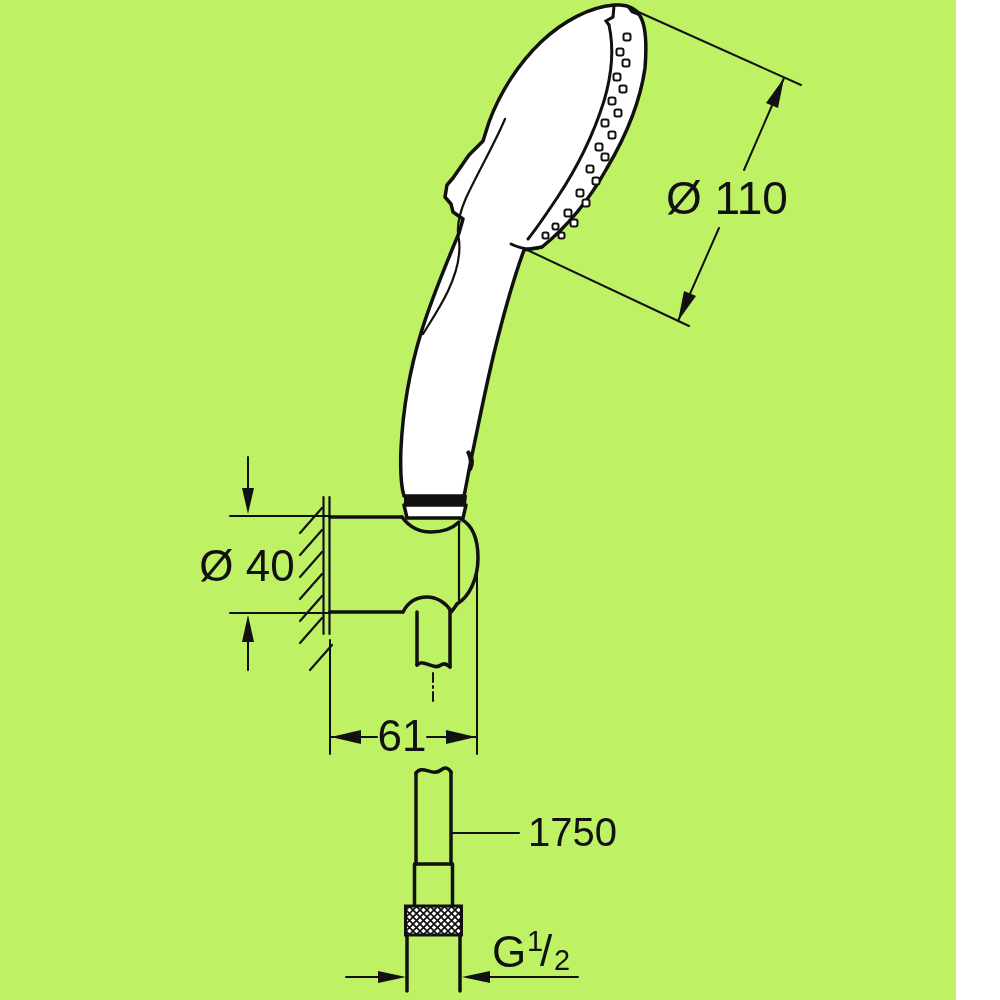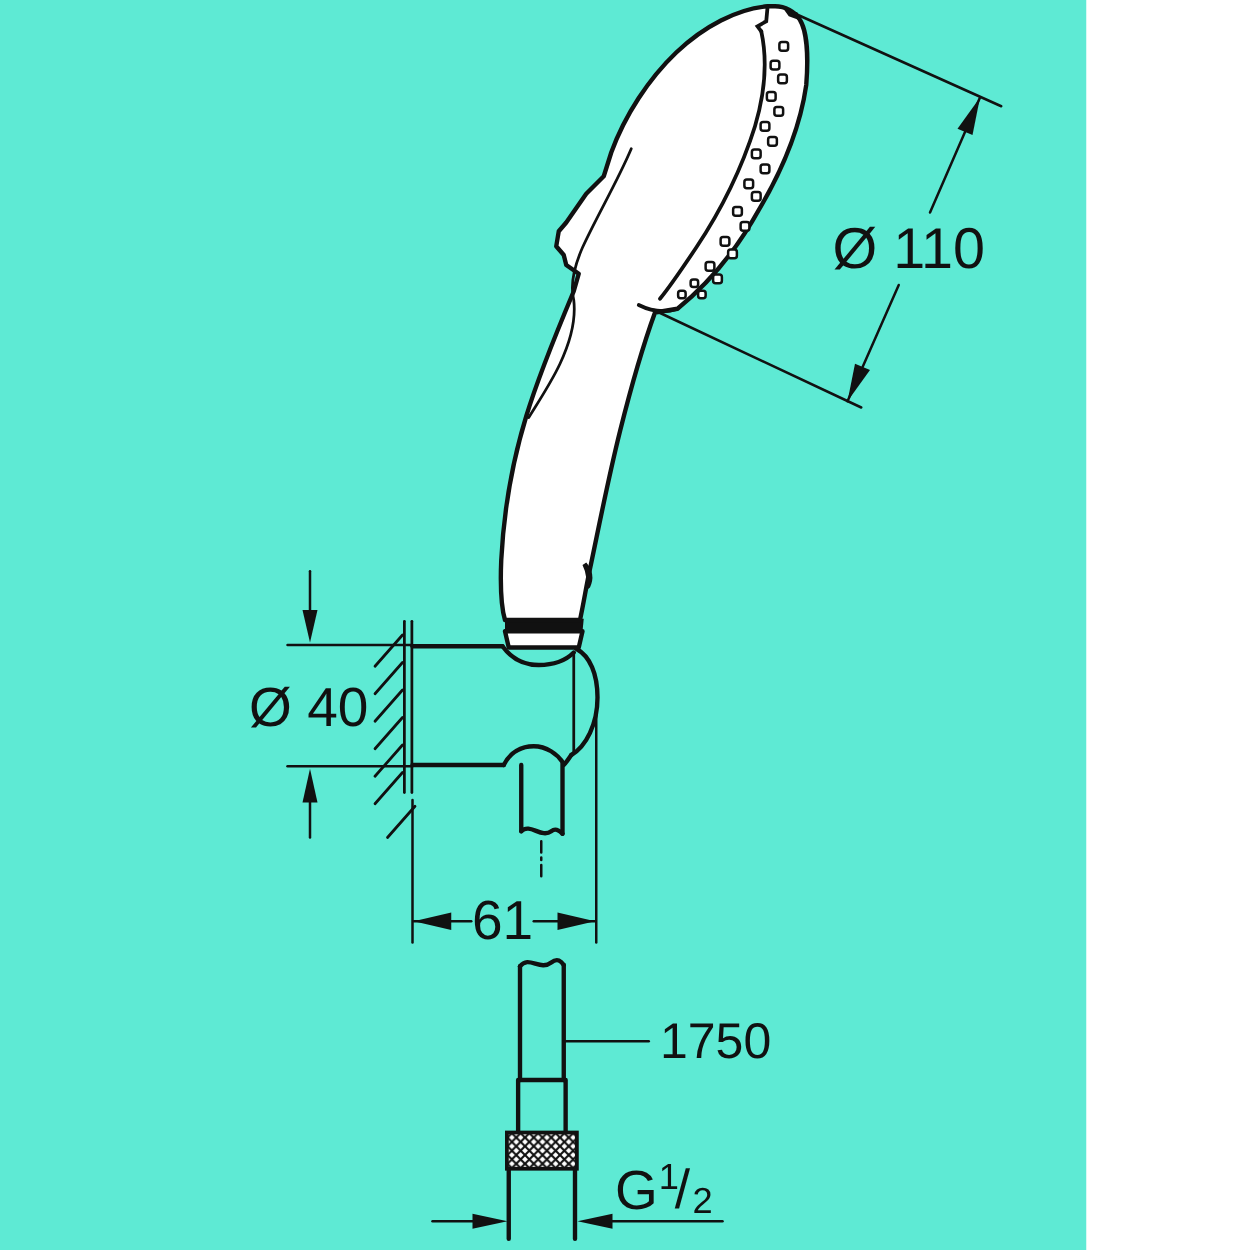--- a/index.html
+++ b/index.html
@@ -1,16 +1,16 @@
 <!DOCTYPE html>
 <html><head>
 <meta charset="utf-8">
 <style>
   html, body { margin: 0; padding: 0; background: #ffffff; }
-  .stage { width: 869px; height: 1000px; position: relative; background: #5eead4; overflow: hidden; }
+  .stage { width: 956px; height: 1000px; position: relative; background: #bef264; overflow: hidden; }
   svg { display: block; }
   text {
     font-family: "Liberation Sans", "DejaVu Sans", sans-serif;
     fill: #111;
   }
   .dim-label   { font-size: 44px; }
   .dim-label-lg{ font-size: 46px; }
   .dim-label-md{ font-size: 40px; }
   .frac       { font-size: 29px; }
   .outline  { fill: none; stroke: #111; stroke-width: 3.5; stroke-linecap: round; stroke-linejoin: round; }

